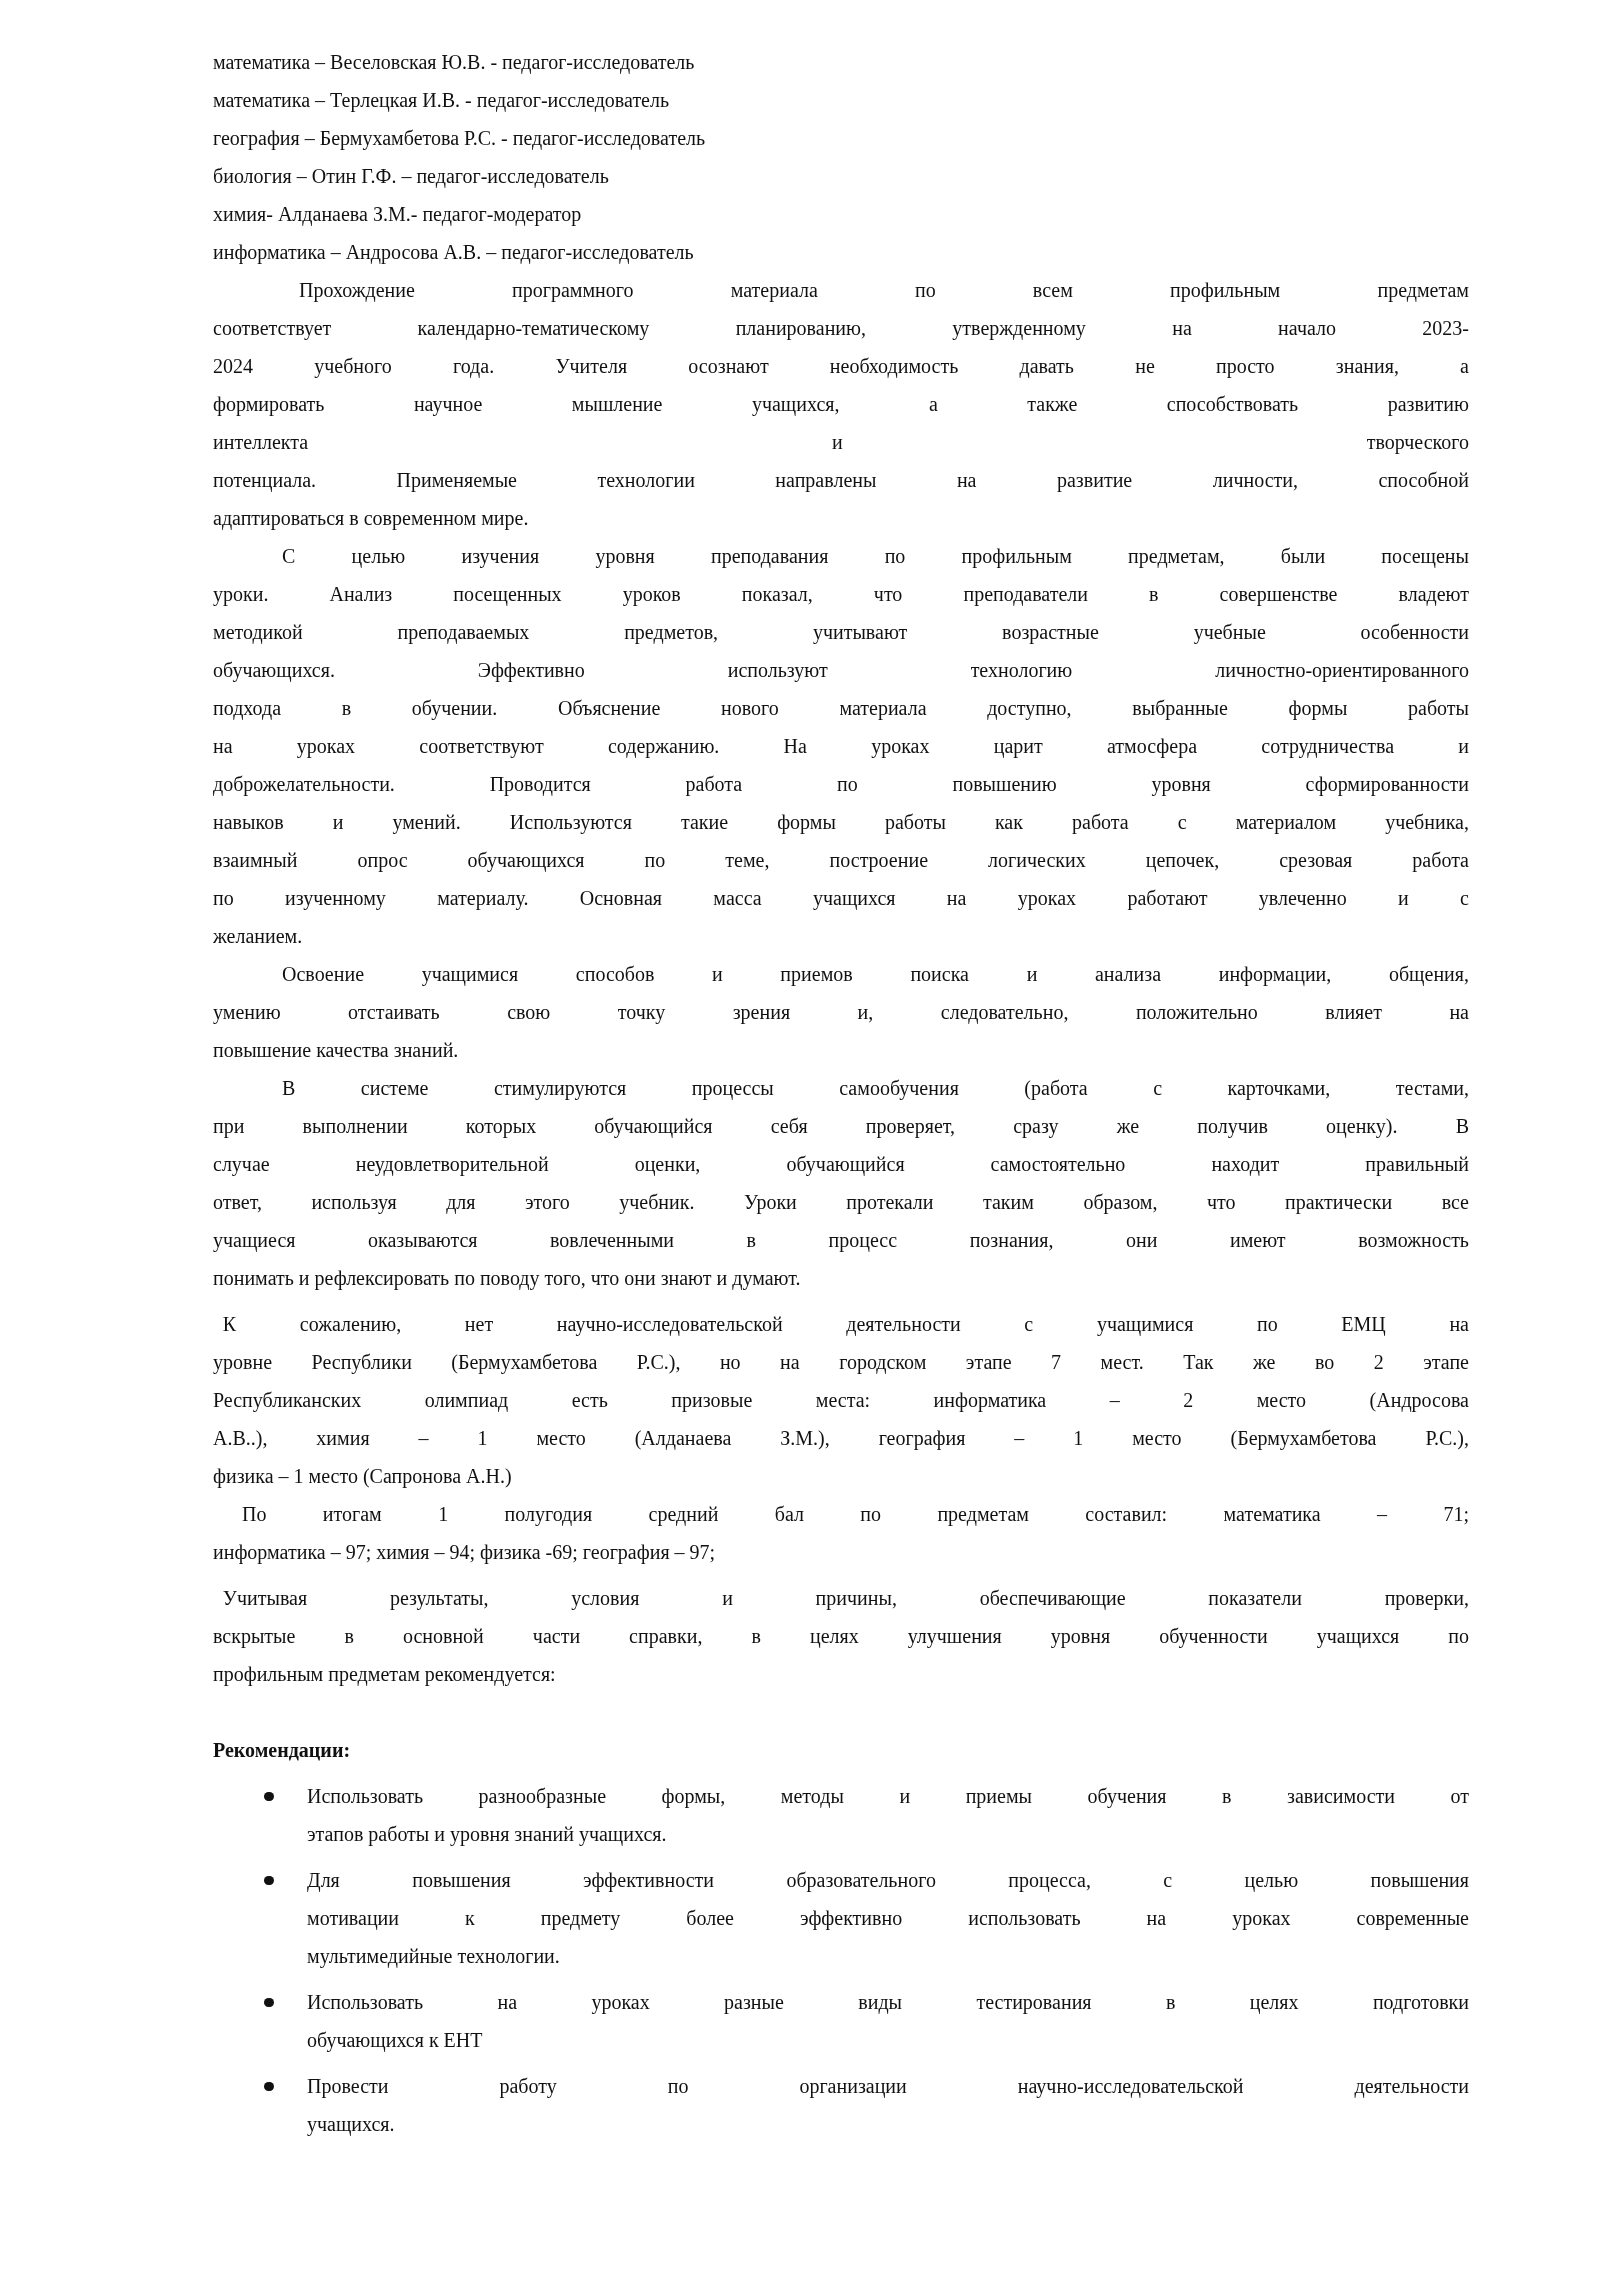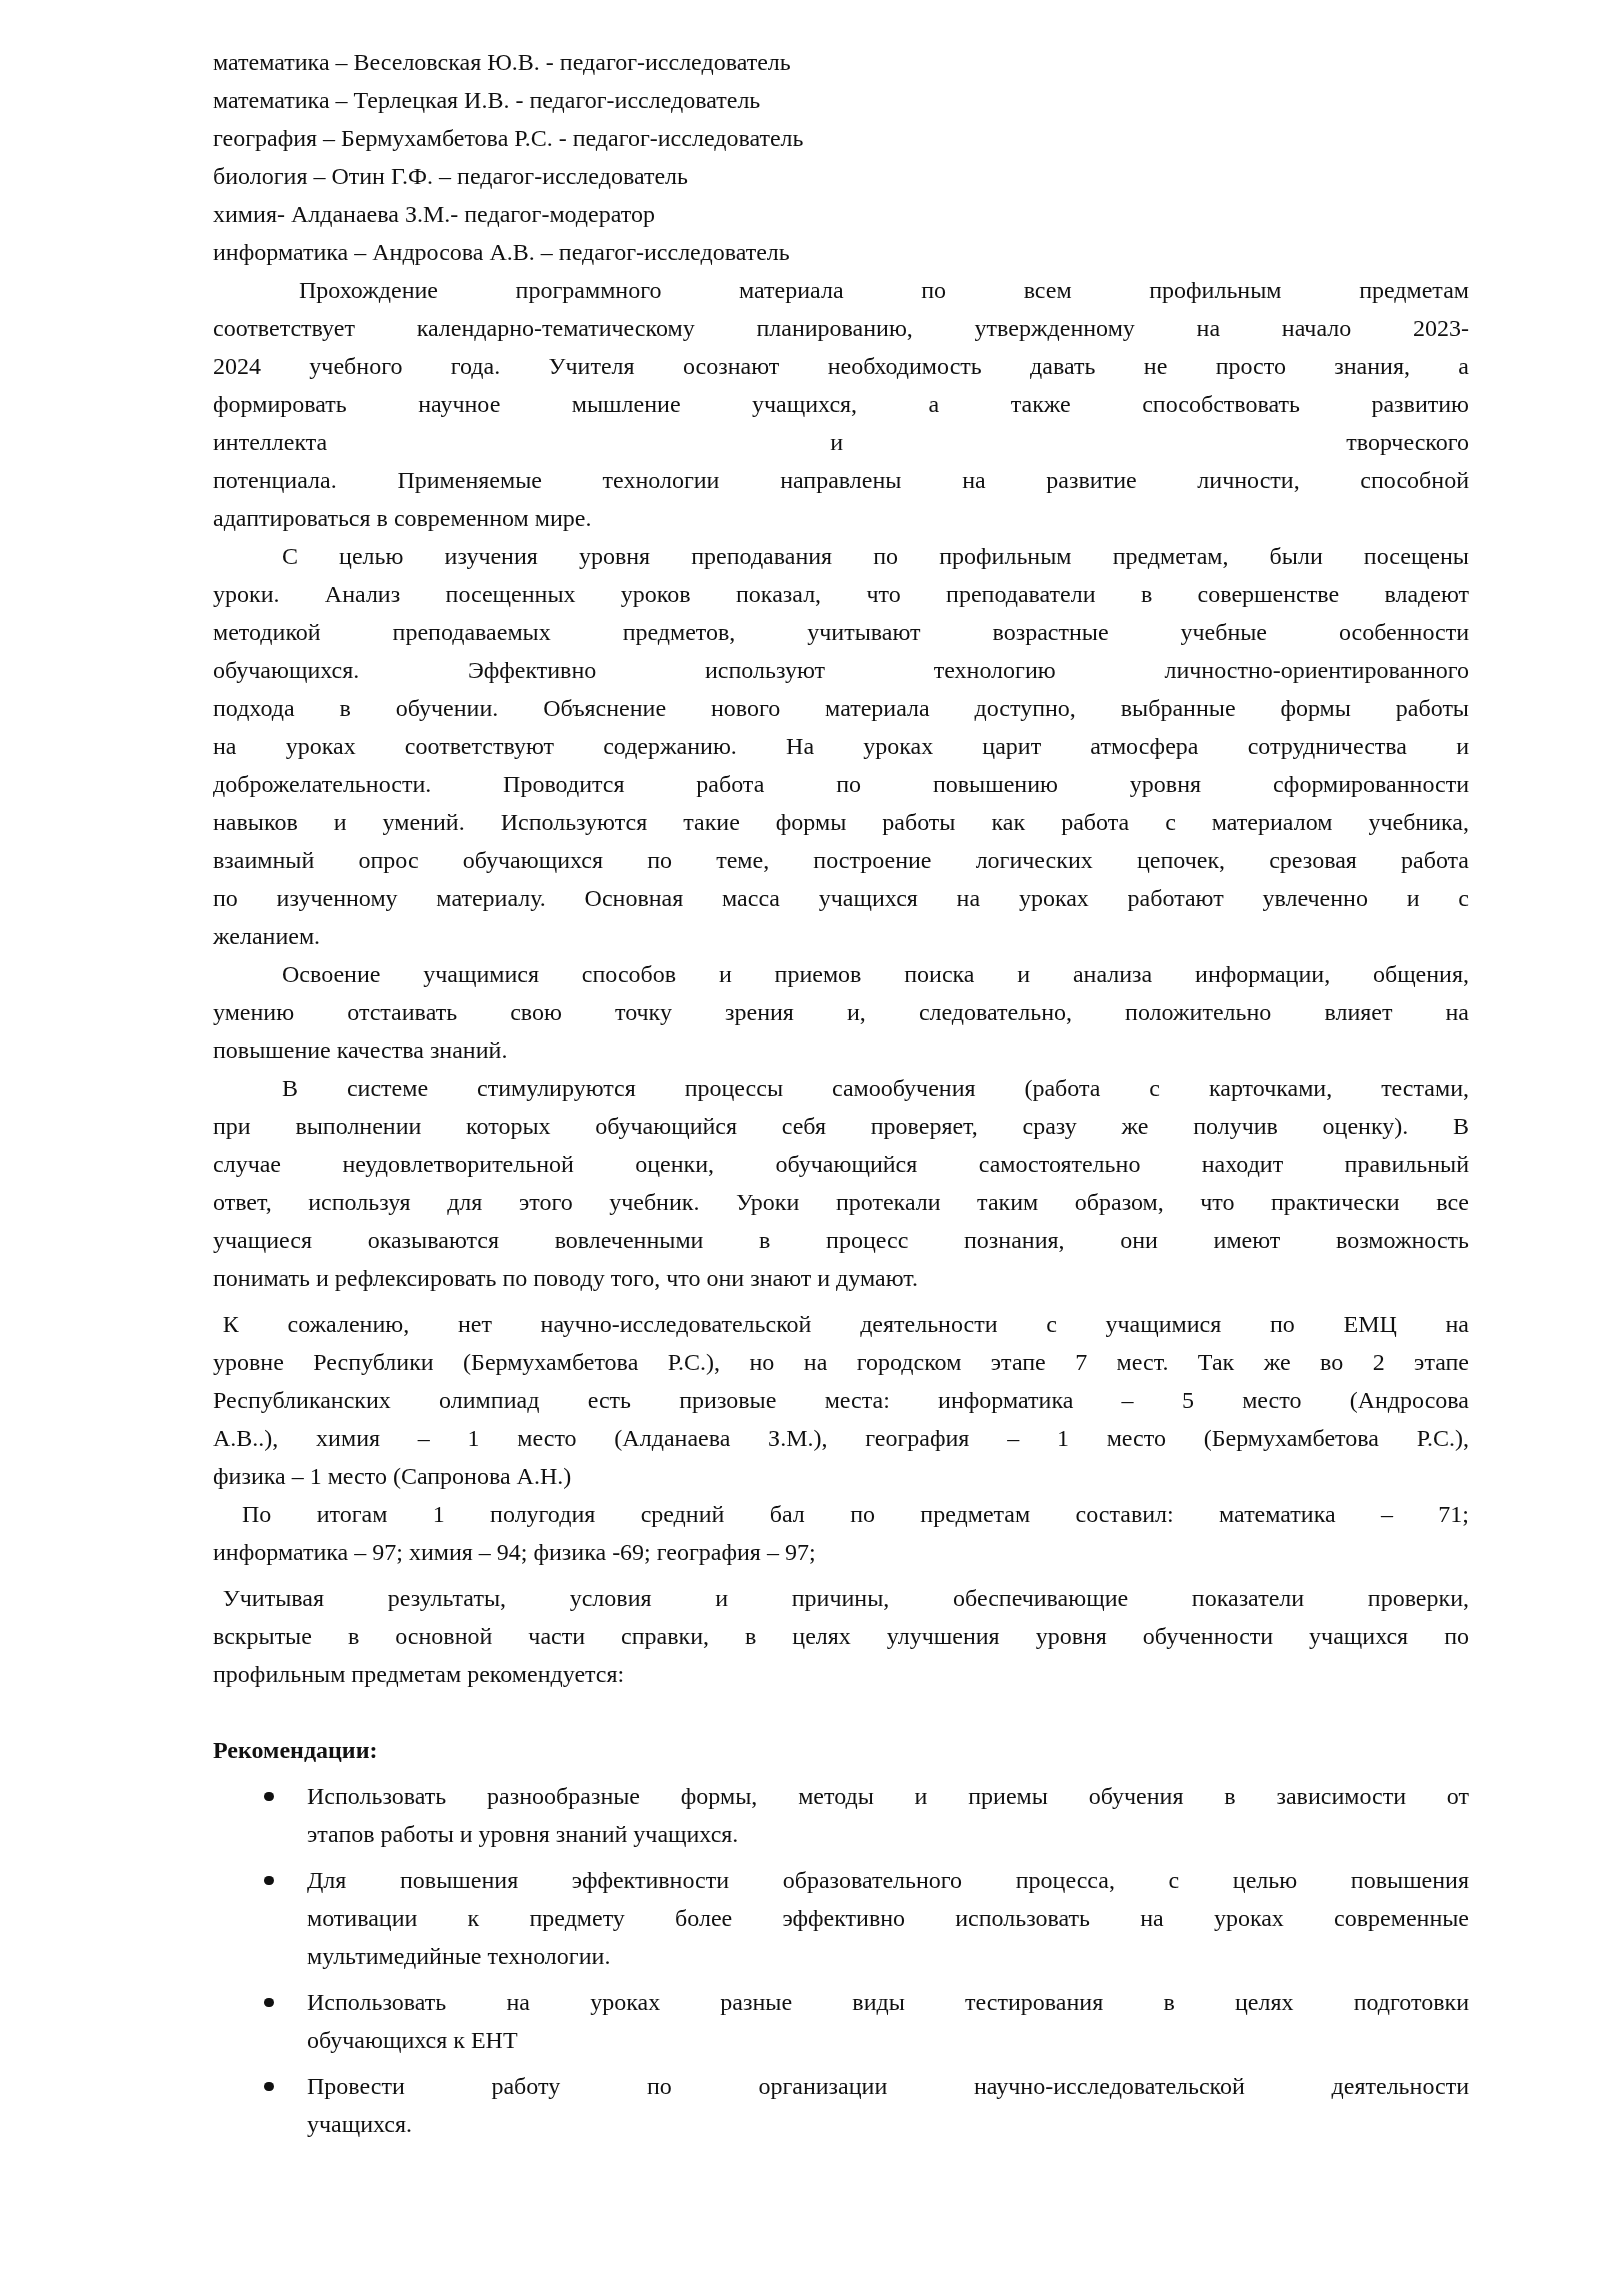--- a/index.html
+++ b/index.html
@@ -1,20 +1,20 @@
 <!DOCTYPE html>
 <html><head>
 <meta charset="utf-8">
 <style>
   html, body { margin: 0; padding: 0; background: #ffffff; }
   body { width: 1621px; height: 2293px; position: relative; overflow: hidden; }
   .page {
     position: absolute; left: 213px; top: 43px; width: 1256px;
     font-family: "Liberation Serif", "DejaVu Serif", serif;
-    font-size: 24px; line-height: 38px; color: #111;
+    font-size: 20px; line-height: 38px; color: #111;
   }
   .line { display: block; white-space: nowrap; }
   .just { text-align: justify; text-align-last: justify; white-space: normal; }
   .para { display: block; }
   .ind1 { text-indent: 86px; }
   .ind2 { text-indent: 69px; }
   .ind3 { text-indent: 9.8px; margin-top: 8px; }
   .ind5 { text-indent: 29px; }
   .gap { height: 38px; }
   .heading { font-weight: bold; display: block; }
@@ -74,21 +74,21 @@
     <span class="line just">при выполнении которых обучающийся себя проверяет, сразу же получив оценку). В</span>
     <span class="line just">случае неудовлетворительной оценки, обучающийся самостоятельно находит правильный</span>
     <span class="line just">ответ, используя для этого учебник.  Уроки протекали таким образом, что практически все</span>
     <span class="line just">учащиеся оказываются вовлеченными в процесс познания, они имеют возможность</span>
     <span class="line">понимать и рефлексировать по поводу того, что они знают и думают.</span>
   </div>
 
   <div class="para">
     <span class="line just ind3">К сожалению, нет научно-исследовательской деятельности с учащимися по ЕМЦ на</span>
     <span class="line just">уровне Республики (Бермухамбетова Р.С.), но на городском этапе 7 мест. Так же во 2 этапе</span>
-    <span class="line just">Республиканских олимпиад есть призовые места: информатика – 5 место (Андросова</span>
+    <span class="line just">Республиканских олимпиад есть призовые места: информатика – 2 место (Андросова</span>
     <span class="line just">А.В..), химия – 1 место (Алданаева З.М.), география – 1 место (Бермухамбетова Р.С.),</span>
     <span class="line">физика – 1 место (Сапронова А.Н.)</span>
   </div>
 
   <div class="para">
     <span class="line just ind5">По итогам 1 полугодия средний бал по предметам составил: математика – 71;</span>
     <span class="line">информатика – 97; химия – 94; физика -69; география – 97;</span>
   </div>
 
   <div class="para">

